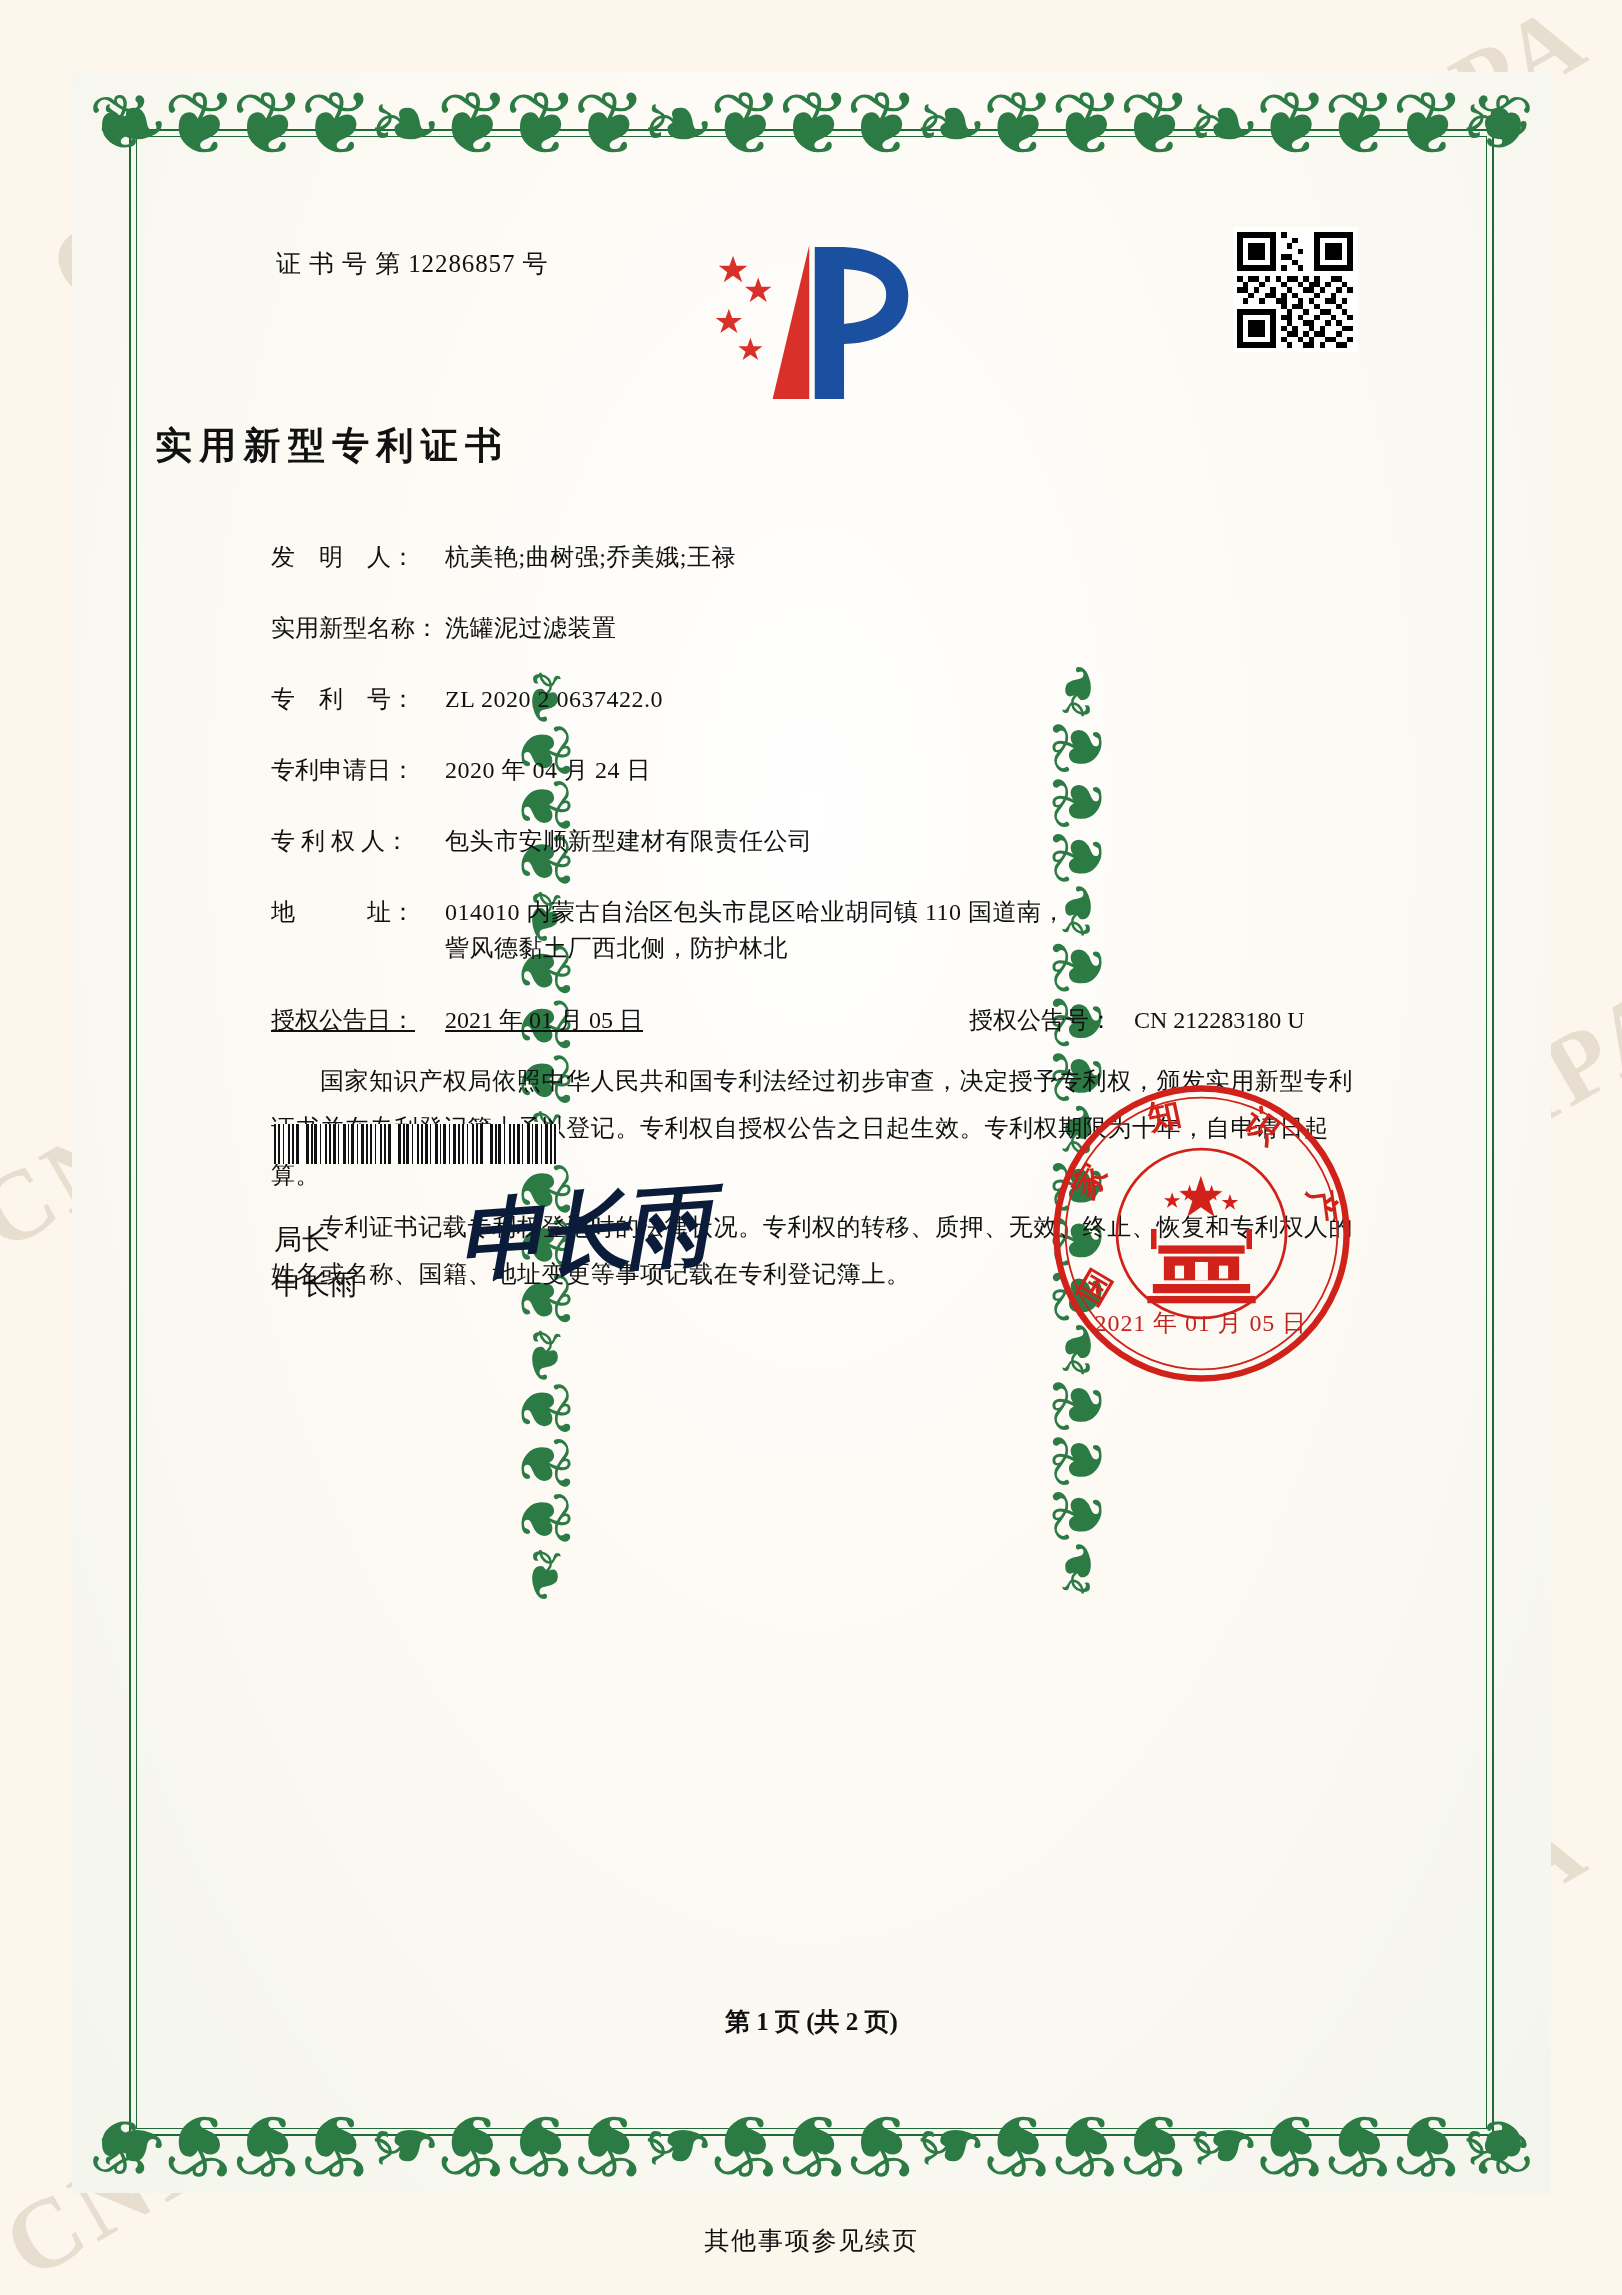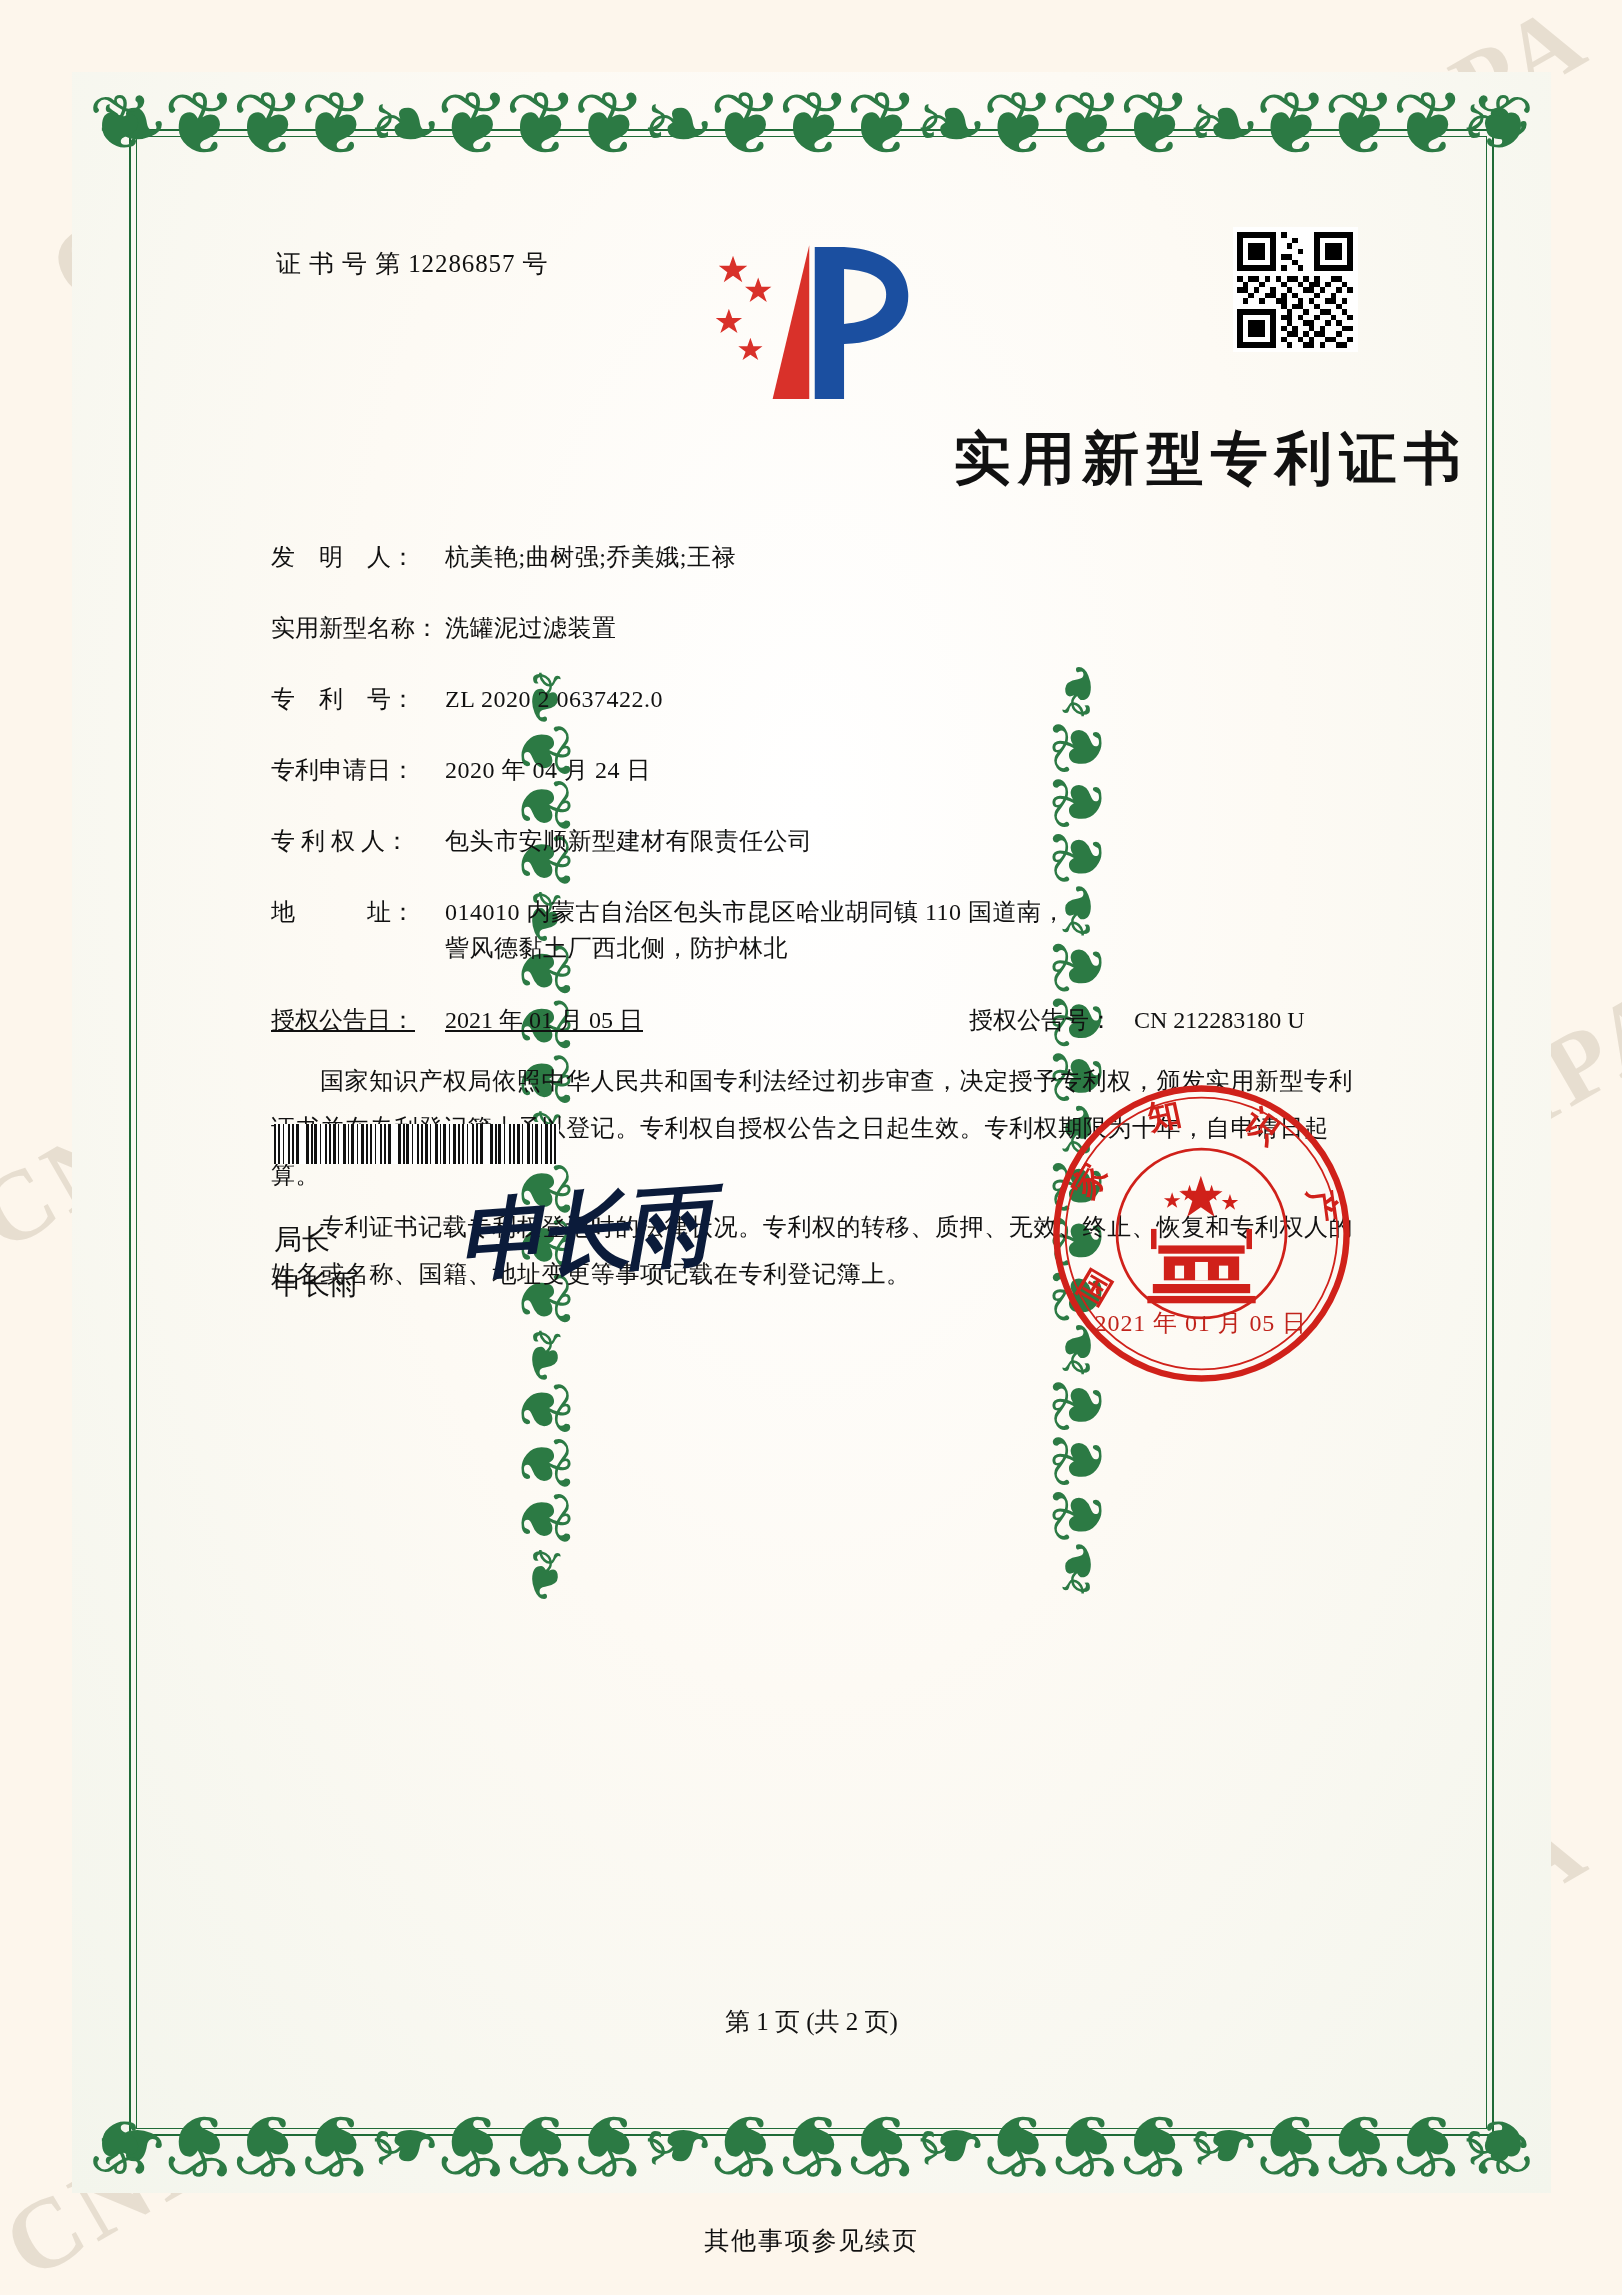--- a/index.html
+++ b/index.html
@@ -96,22 +96,22 @@
   .qr svg{display:block;}
 
   
   .logo{
     position:absolute;left:50%;top:81px;transform:translateX(-50%);
     width:211px;height:174px;
   }
 
   .title{
     position:absolute;left:0;right:0;top:266px;
-    text-align:right;
-    font-size:57px;
+    text-align:left;
+    font-size:37px;
     letter-spacing:7.3px;
     color:#111;
     font-weight:bold;
     font-family:"DejaVu Serif",serif;
   }
 
   .fields{
     position:absolute;left:116px;right:101px;top:384px;
     font-size:24px;color:#111;line-height:1.5;
   }
@@ -163,21 +163,21 @@
     position:absolute;right:115px;top:927px;
     width:303px;height:303px;
   }
   .seal-date{
     position:absolute;right:161px;top:1152px;
     font-size:24px;color:#c0241c;letter-spacing:0.9px;
   }
 
   .page-no{
     position:absolute;left:0;right:0;bottom:72px;
-    text-align:center;font-size:25px;color:#111;
+    text-align:center;font-size:25px;color:#111;font-weight:bold;
   }
 
   .footer-note{
     position:absolute;left:0;right:0;top:2224px;
     text-align:center;font-size:25px;color:#111;letter-spacing:1.8px;
     z-index:4;
   }
 </style>
 </head>
 <body>

